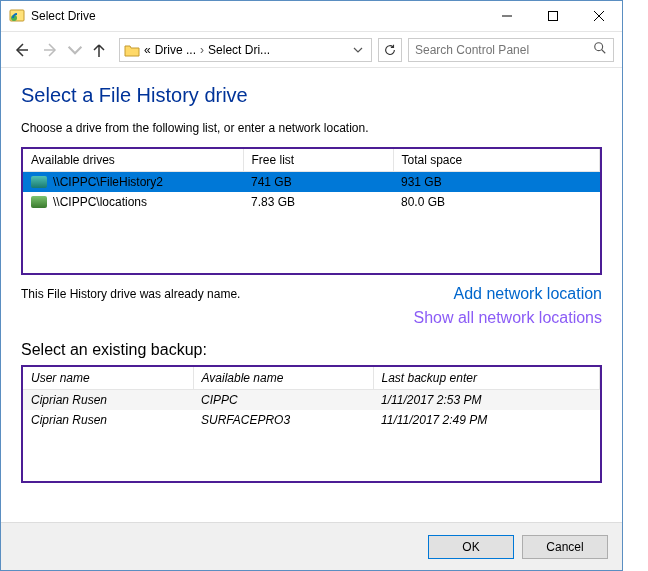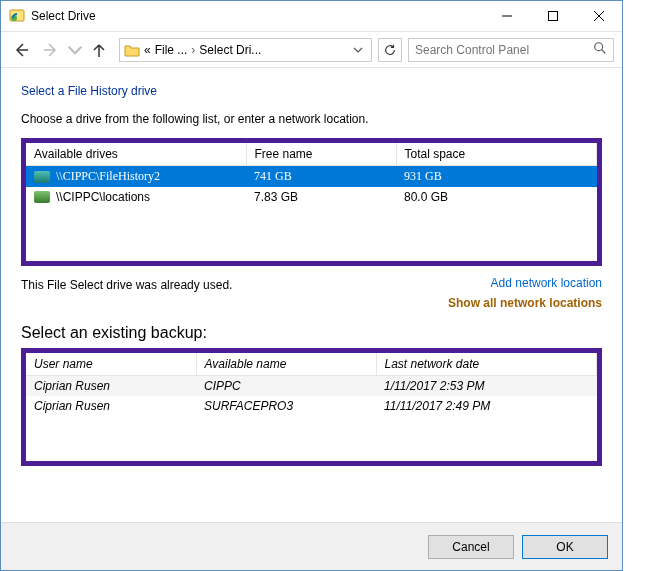--- a/index.html
+++ b/index.html
@@ -21,38 +21,38 @@
   .crumb { display: flex; align-items: center; gap: 4px; flex: none; white-space: nowrap; }
   .crumb .sep { color: #606060; }
   .addr .spacer { flex: 1; }
   .addr .dd { width: 18px; display:flex; align-items:center; justify-content:center; color:#555; }
   .refresh { width: 24px; height: 24px; border: 1px solid #ccc; display:flex; align-items:center; justify-content:center; margin-right: 4px; }
   .search { width: 206px; height: 24px; border: 1px solid #ccc; display:flex; align-items:center; padding: 0 6px; color:#777; }
   .search input { flex:1; border:0; outline:none; font-family:inherit; font-size:12px; color:#555; background:transparent; }
   .search .sico { color:#555; }
   
   .content { flex: 1; padding: 16px 20px 8px 20px; display:flex; flex-direction:column; overflow:hidden;}
-  h1 { color: #003399; font-size: 12px; font-weight: 400; margin-bottom: 14px; }
+  h1 { color: #003399; font-size: 20px; font-weight: 400; margin-bottom: 14px; }
   .subtitle { font-size: 12px; margin-bottom: 12px; }
-  .listbox { border: 5px solid #4c1d95; background:#fff; }
+  .listbox { border: 2px solid #4c1d95; background:#fff; }
   .drives-box { height: 128px; }
   .backups-box { height: 118px; font-style: italic; }
   table { width: 100%; border-collapse: collapse; font-size: 12px; }
   th { text-align:left; font-weight:400; padding: 4px 8px; background:#fff; border-bottom:1px solid #e5e5e5; border-right:1px solid #e5e5e5; color:#000;}
   td { padding: 3px 8px; white-space:nowrap; }
-  tr.selected td { background:#0078d7; color:#ffffff;font-family:Liberation Serif, serif; }
+  tr.selected td { background:#0078d7; color:#000000; }
   .drive-cell { display:flex; align-items:center; gap:6px; }
   .drive-ico { width:16px; height:12px; flex:none; }
   .drive-ico.green { background: linear-gradient(#7cc36e,#3a7a2e); border-radius:2px; }
   .drive-ico.teal  { background: linear-gradient(#4fc1b5,#1a7a6f); border-radius:2px; }
   .midrow { display:flex; align-items:flex-start; justify-content:space-between; margin-top:10px; margin-bottom:8px; }
   .midrow .status { font-size:12px; padding-top:2px;}
   .links { display:flex; flex-direction:column; align-items:flex-end; gap:6px; }
-  .links a { color:#0066cc; font-size:12px; text-decoration:none; cursor:default;}
-  .links a.muted { color:#a16207;font-weight:bold; }
+  .links a { color:#0066cc; font-size:16px; text-decoration:none; cursor:default;}
+  .links a.muted { color:#8b5cf6; }
   .sectlabel { font-size:16px; margin: 6px 0 6px 0;}
   tr.alt td { background:#f5f5f5;}
   
   .footer { height: 48px; border-top:1px solid #ddd; display:flex; align-items:center; justify-content:flex-end; padding: 0 14px; gap:8px; background:#f0f0f0;}
   .btn { width:86px; height:24px; border:1px solid #adadad; background:#e1e1e1; display:flex; align-items:center; justify-content:center; font-size:12px; font-family:inherit;}
   .btn.primary { border-color:#0078d7;}
 </style>
 </head>
 <body>
 
@@ -108,21 +108,21 @@
         </svg>
       </div>
     <div class="addr">
       <span class="folder-ico"><svg viewBox="0 0 16 16">
             <path d="M1 4 h5 l1 2 h8 v8 H1 Z" fill="#ffd968" stroke="#c49a2e"></path>
           </svg></span>
       <span class="crumb">
           <span>«</span>
         </span>
       <span class="crumb">
-          <span>File ...</span>
+          <span>Drive ...</span>
           <span class="sep">›</span>
         </span>
       <span class="crumb">
           <span>Select Dri...</span>
         </span>
       <span class="spacer"></span>
       <span class="dd">
           <svg width="10" height="10" viewBox="0 0 10 10">
             <path d="M1 3 L5 7 L9 3" fill="none" stroke="#555" stroke-width="1.2"></path>
           </svg>
@@ -150,21 +150,21 @@
     <div class="listbox drives-box">
       <table>
         <colgroup>
             <col style="width:220px">
             <col style="width:150px">
             <col>
           </colgroup>
         <thead>
             <tr>
           <th>Available drives</th>
-          <th>Free name</th>
+          <th>Free list</th>
           <th>Total space</th>
         </tr>
           </thead>
         <tbody>
           <tr class="selected">
             <td>
                 <div class="drive-cell">
                   <span class="drive-ico teal"></span>
                   <span>\\CIPPC\FileHistory2</span>
                 </div>
@@ -180,56 +180,56 @@
                 </div>
               </td>
             <td>7.83 GB</td>
             <td>80.0 GB</td>
           </tr>
         </tbody>
       </table>
     </div>
 
     <div class="midrow">
-      <div class="status">This File Select drive was already used.</div>
+      <div class="status">This File History drive was already name.</div>
       <div class="links">
         <a>Add network location</a>
         <a class="muted">Show all network locations</a>
       </div>
     </div>
 
     <div class="sectlabel">Select an existing backup:</div>
 
     <div class="listbox backups-box">
       <table>
         <colgroup>
             <col style="width:170px">
             <col style="width:180px">
             <col>
           </colgroup>
         <thead>
             <tr>
           <th>User name</th>
           <th>Available name</th>
-          <th>Last network date</th>
+          <th>Last backup enter</th>
         </tr>
           </thead>
         <tbody>
           <tr class="alt">
             <td>Ciprian Rusen</td>
             <td>CIPPC</td>
             <td>1/11/2017 2:53 PM</td>
           </tr>
           <tr>
             <td>Ciprian Rusen</td>
             <td>SURFACEPRO3</td>
             <td>11/11/2017 2:49 PM</td>
           </tr>
         </tbody>
       </table>
     </div>
   </div>
 
   <div class="footer">
+    <button class="btn primary">OK</button>
     <button class="btn">Cancel</button>
-    <button class="btn primary">OK</button>
   </div>
 </div>
 
 </body></html>

